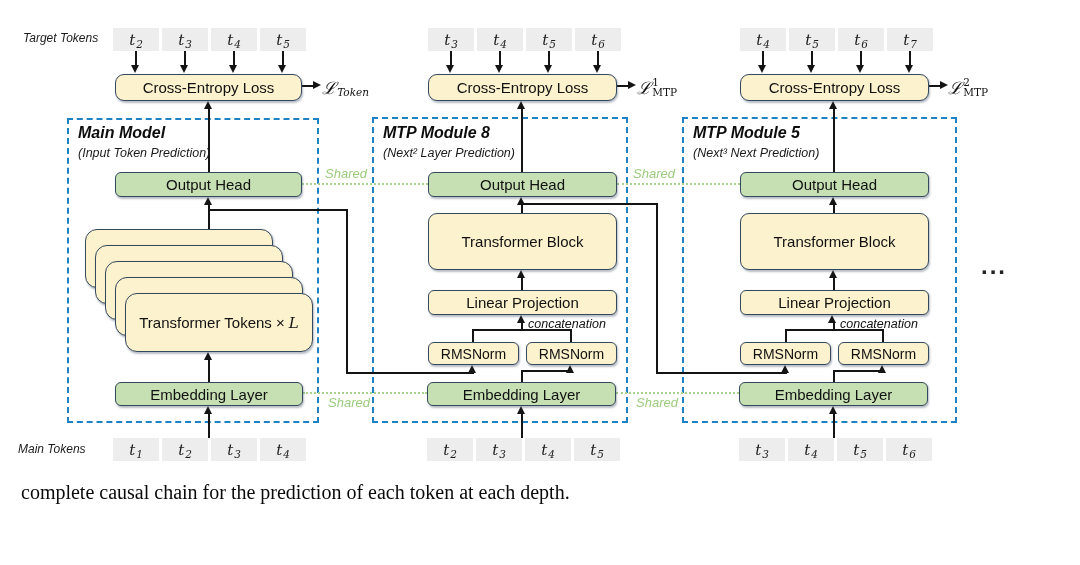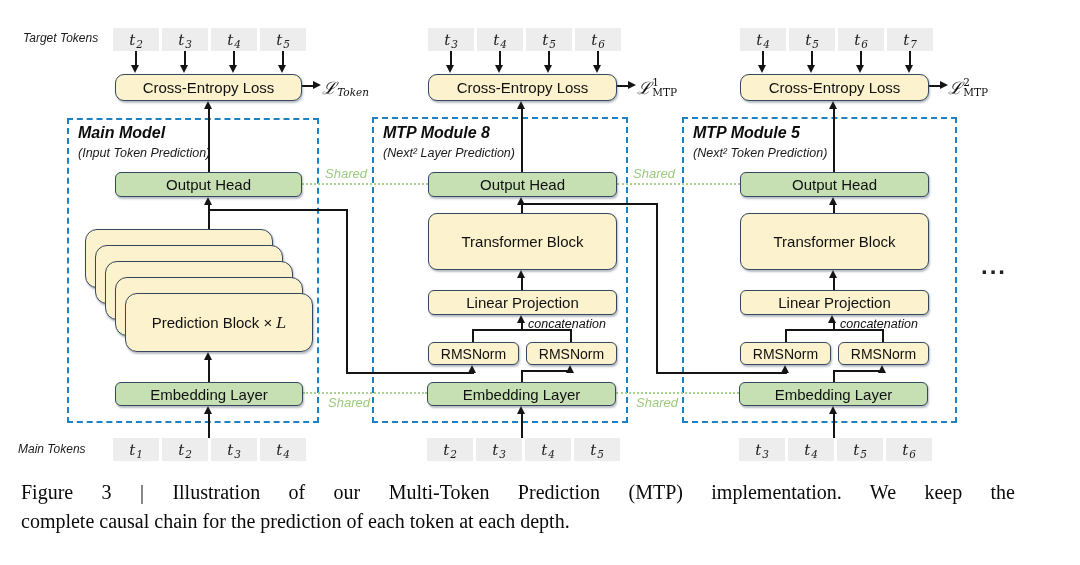--- a/index.html
+++ b/index.html
@@ -118,21 +118,21 @@
     <div class="mt" style="left:78px;top:124px;">Main Model</div>
     <div class="ms" style="left:78px;top:146px;">(Input Token Prediction)</div>
 
     <div class="box green r6" style="left:115px;top:172px;width:187px;height:25px;">Output Head</div>
 
     <div class="box yellow r12" style="left:85px;top:229px;width:188px;height:59px;"></div>
     <div class="box yellow r12" style="left:95px;top:245px;width:188px;height:59px;"></div>
     <div class="box yellow r12" style="left:105px;top:261px;width:188px;height:59px;"></div>
     <div class="box yellow r12" style="left:115px;top:277px;width:188px;height:59px;"></div>
     <div class="box yellow r12" style="left:125px;top:293px;width:188px;height:59px;">
-        <span>Prediction Block ×</span>
+        <span>Transformer Tokens ×</span>
         <span style="font-style:italic;font-family:'DejaVu Serif',serif;margin-left:4px;">L</span>
       </div>
 
     <div class="box green r6" style="left:115px;top:382px;width:188px;height:24px;">Embedding Layer</div>
 
     <div class="lab" style="left:18px;top:442px;">Main Tokens</div>
     <div class="tok" style="left:113px;top:438px;">
         <span>t</span>
         <span class="ts">1</span>
       </div>
@@ -298,21 +298,21 @@
     <div class="box yellow r9" style="left:740px;top:74px;width:189px;height:27px;">Cross-Entropy Loss</div>
     <div class="loss" style="left:948px;top:76px;">
         <span>ℒ</span>
         <span class="ss">
           <span class="sup">2</span>
           <span class="sub">MTP</span>
         </span>
       </div>
 
     <div class="mt" style="left:693px;top:124px;">MTP Module 5</div>
-    <div class="ms" style="left:693px;top:146px;">(Next² Token Prediction)</div>
+    <div class="ms" style="left:693px;top:146px;">(Next³ Next Prediction)</div>
 
     <div class="box green r6" style="left:740px;top:172px;width:189px;height:25px;">Output Head</div>
     <div class="box yellow r9" style="left:740px;top:213px;width:189px;height:57px;">Transformer Block</div>
     <div class="box yellow r6" style="left:740px;top:290px;width:189px;height:25px;">Linear Projection</div>
     <div class="box yellow r6" style="left:740px;top:342px;width:91px;height:23px;font-size:14px;">RMSNorm</div>
     <div class="box yellow r6" style="left:838px;top:342px;width:91px;height:23px;font-size:14px;">RMSNorm</div>
     <div class="box green r6" style="left:739px;top:382px;width:189px;height:24px;">Embedding Layer</div>
 
     <div class="tok" style="left:739px;top:438px;">
         <span>t</span>
@@ -328,17 +328,16 @@
       </div>
     <div class="tok" style="left:886px;top:438px;">
         <span>t</span>
         <span class="ts">6</span>
       </div>
   </div>
 
   <div class="dots" style="left:981px;top:252px;">...</div>
 
   <div class="cap">
-    <div class="j">Figure 3 | Illustration of our Multi-Token Prediction (MTP) implementation. We keep the</div>
     <div>complete causal chain for the prediction of each token at each depth.</div>
   </div>
 
 </div>
 
 </body></html>

